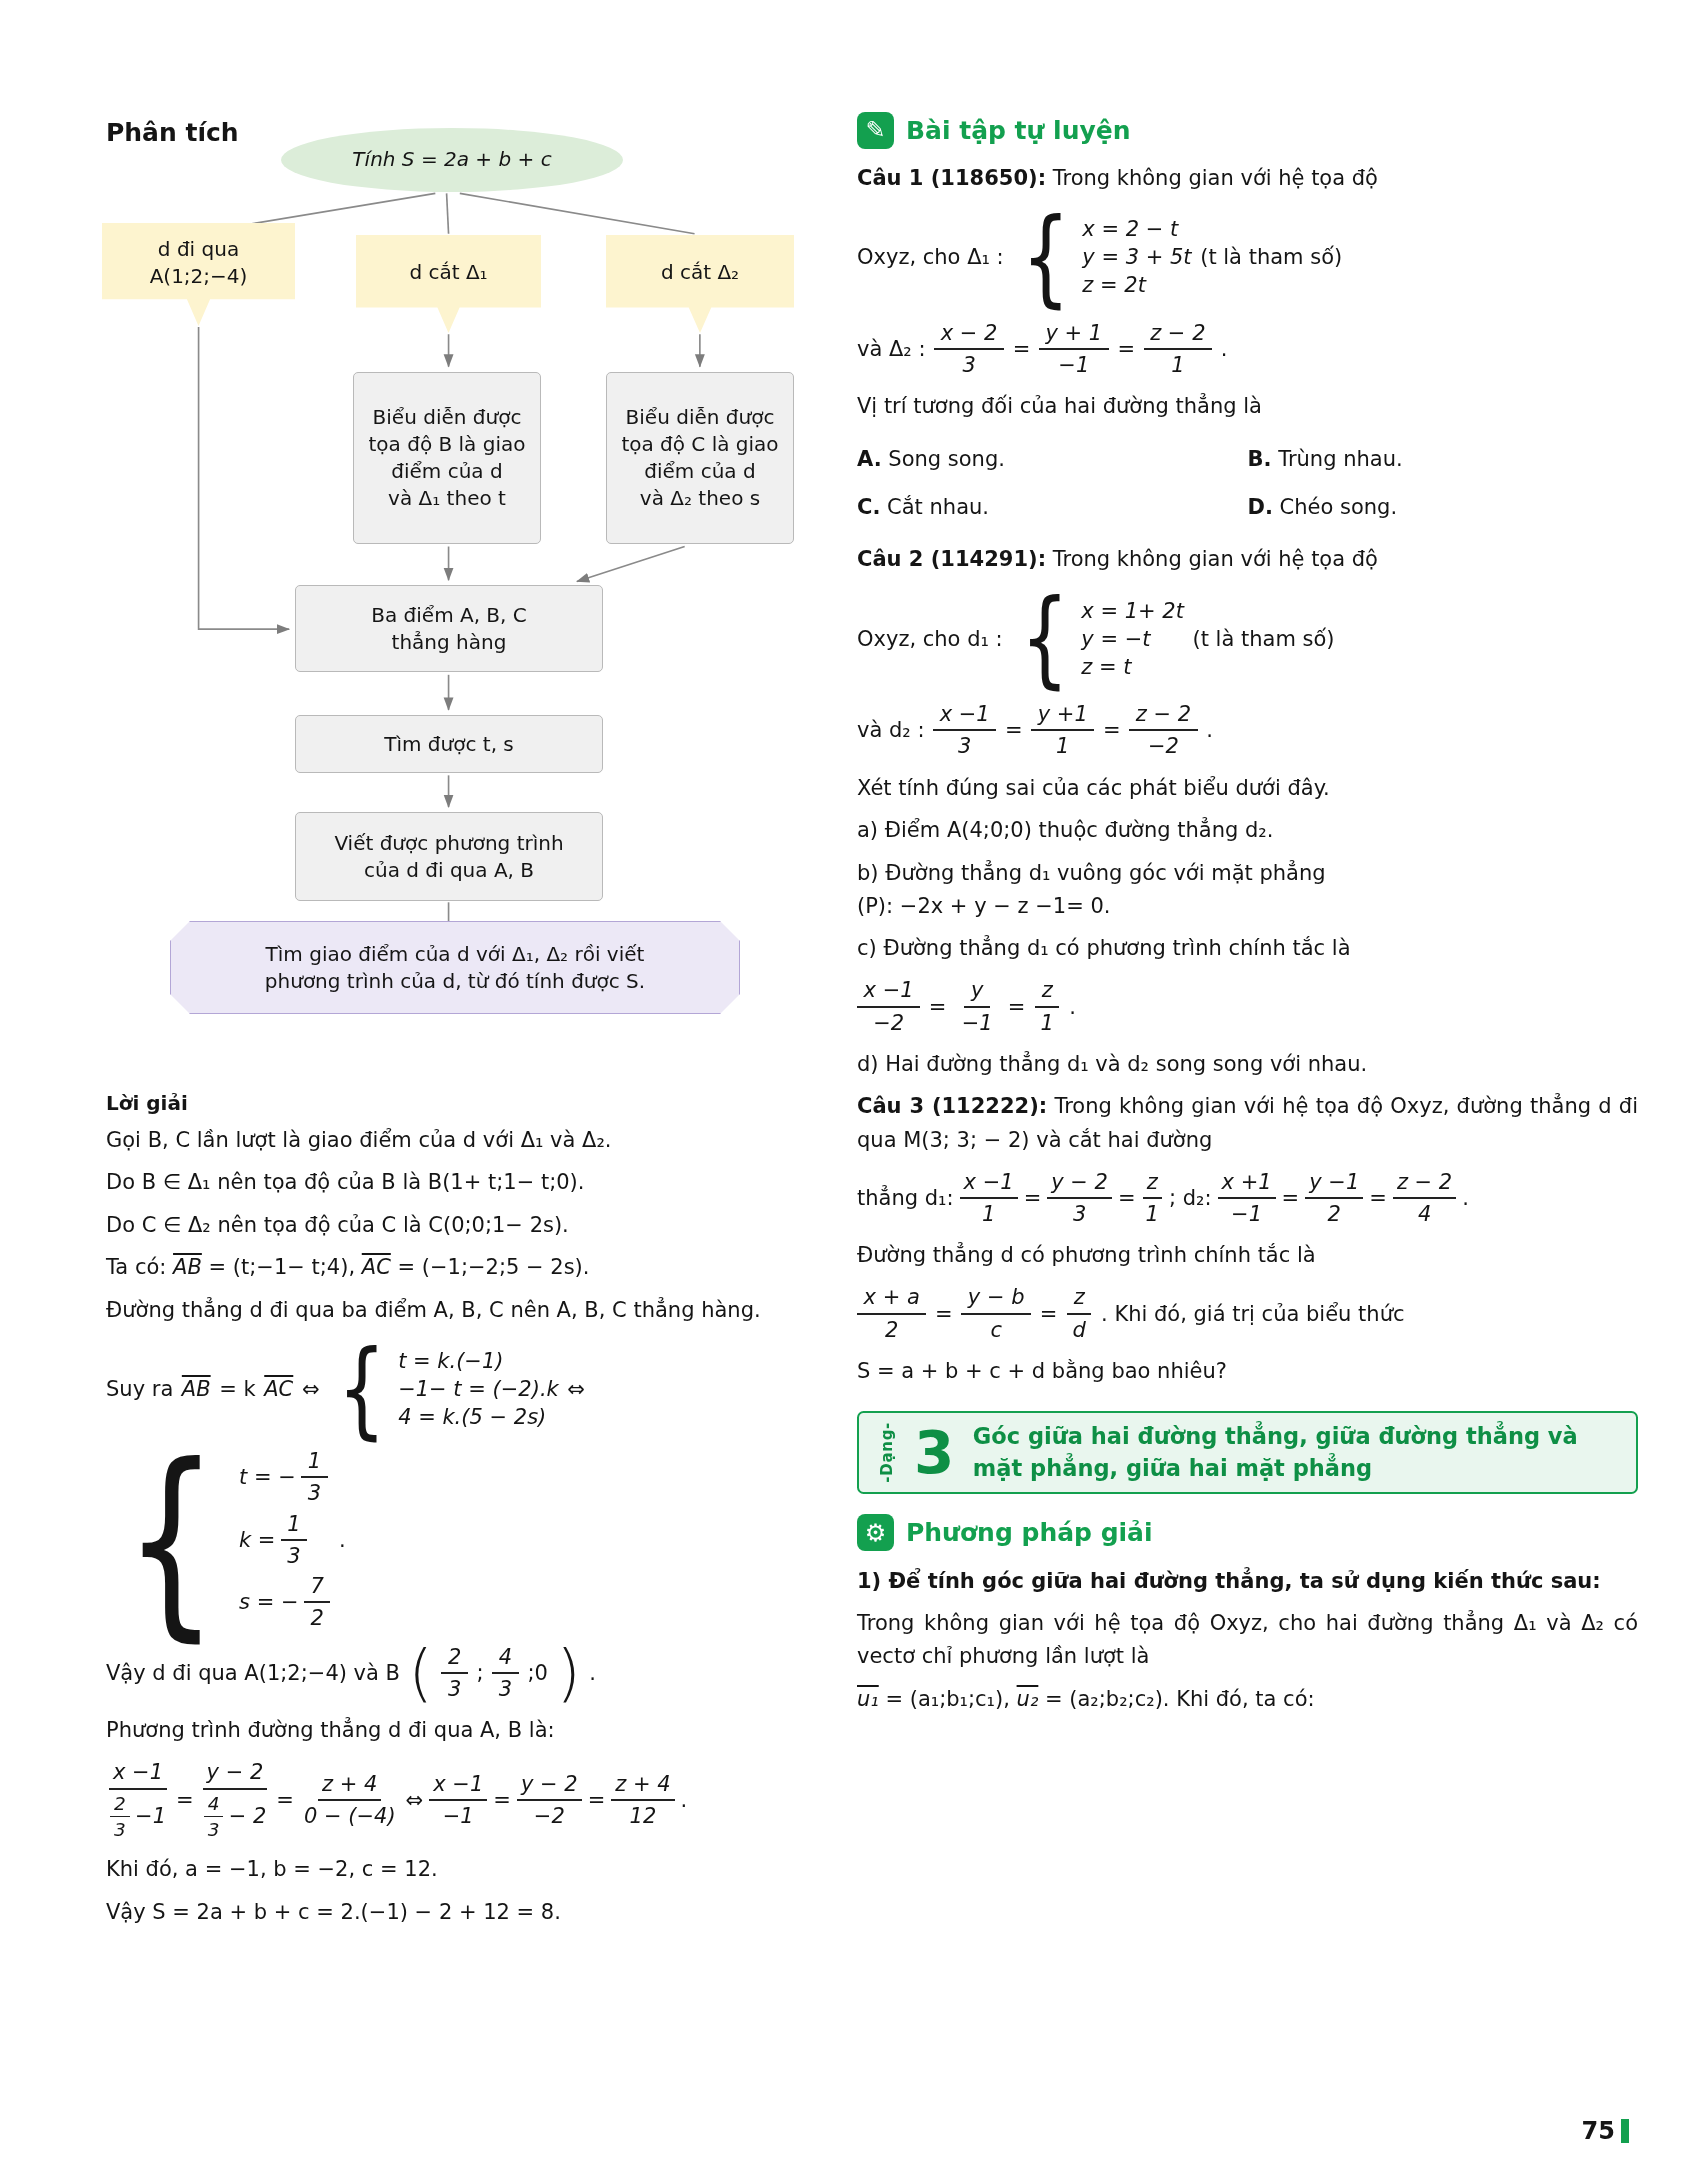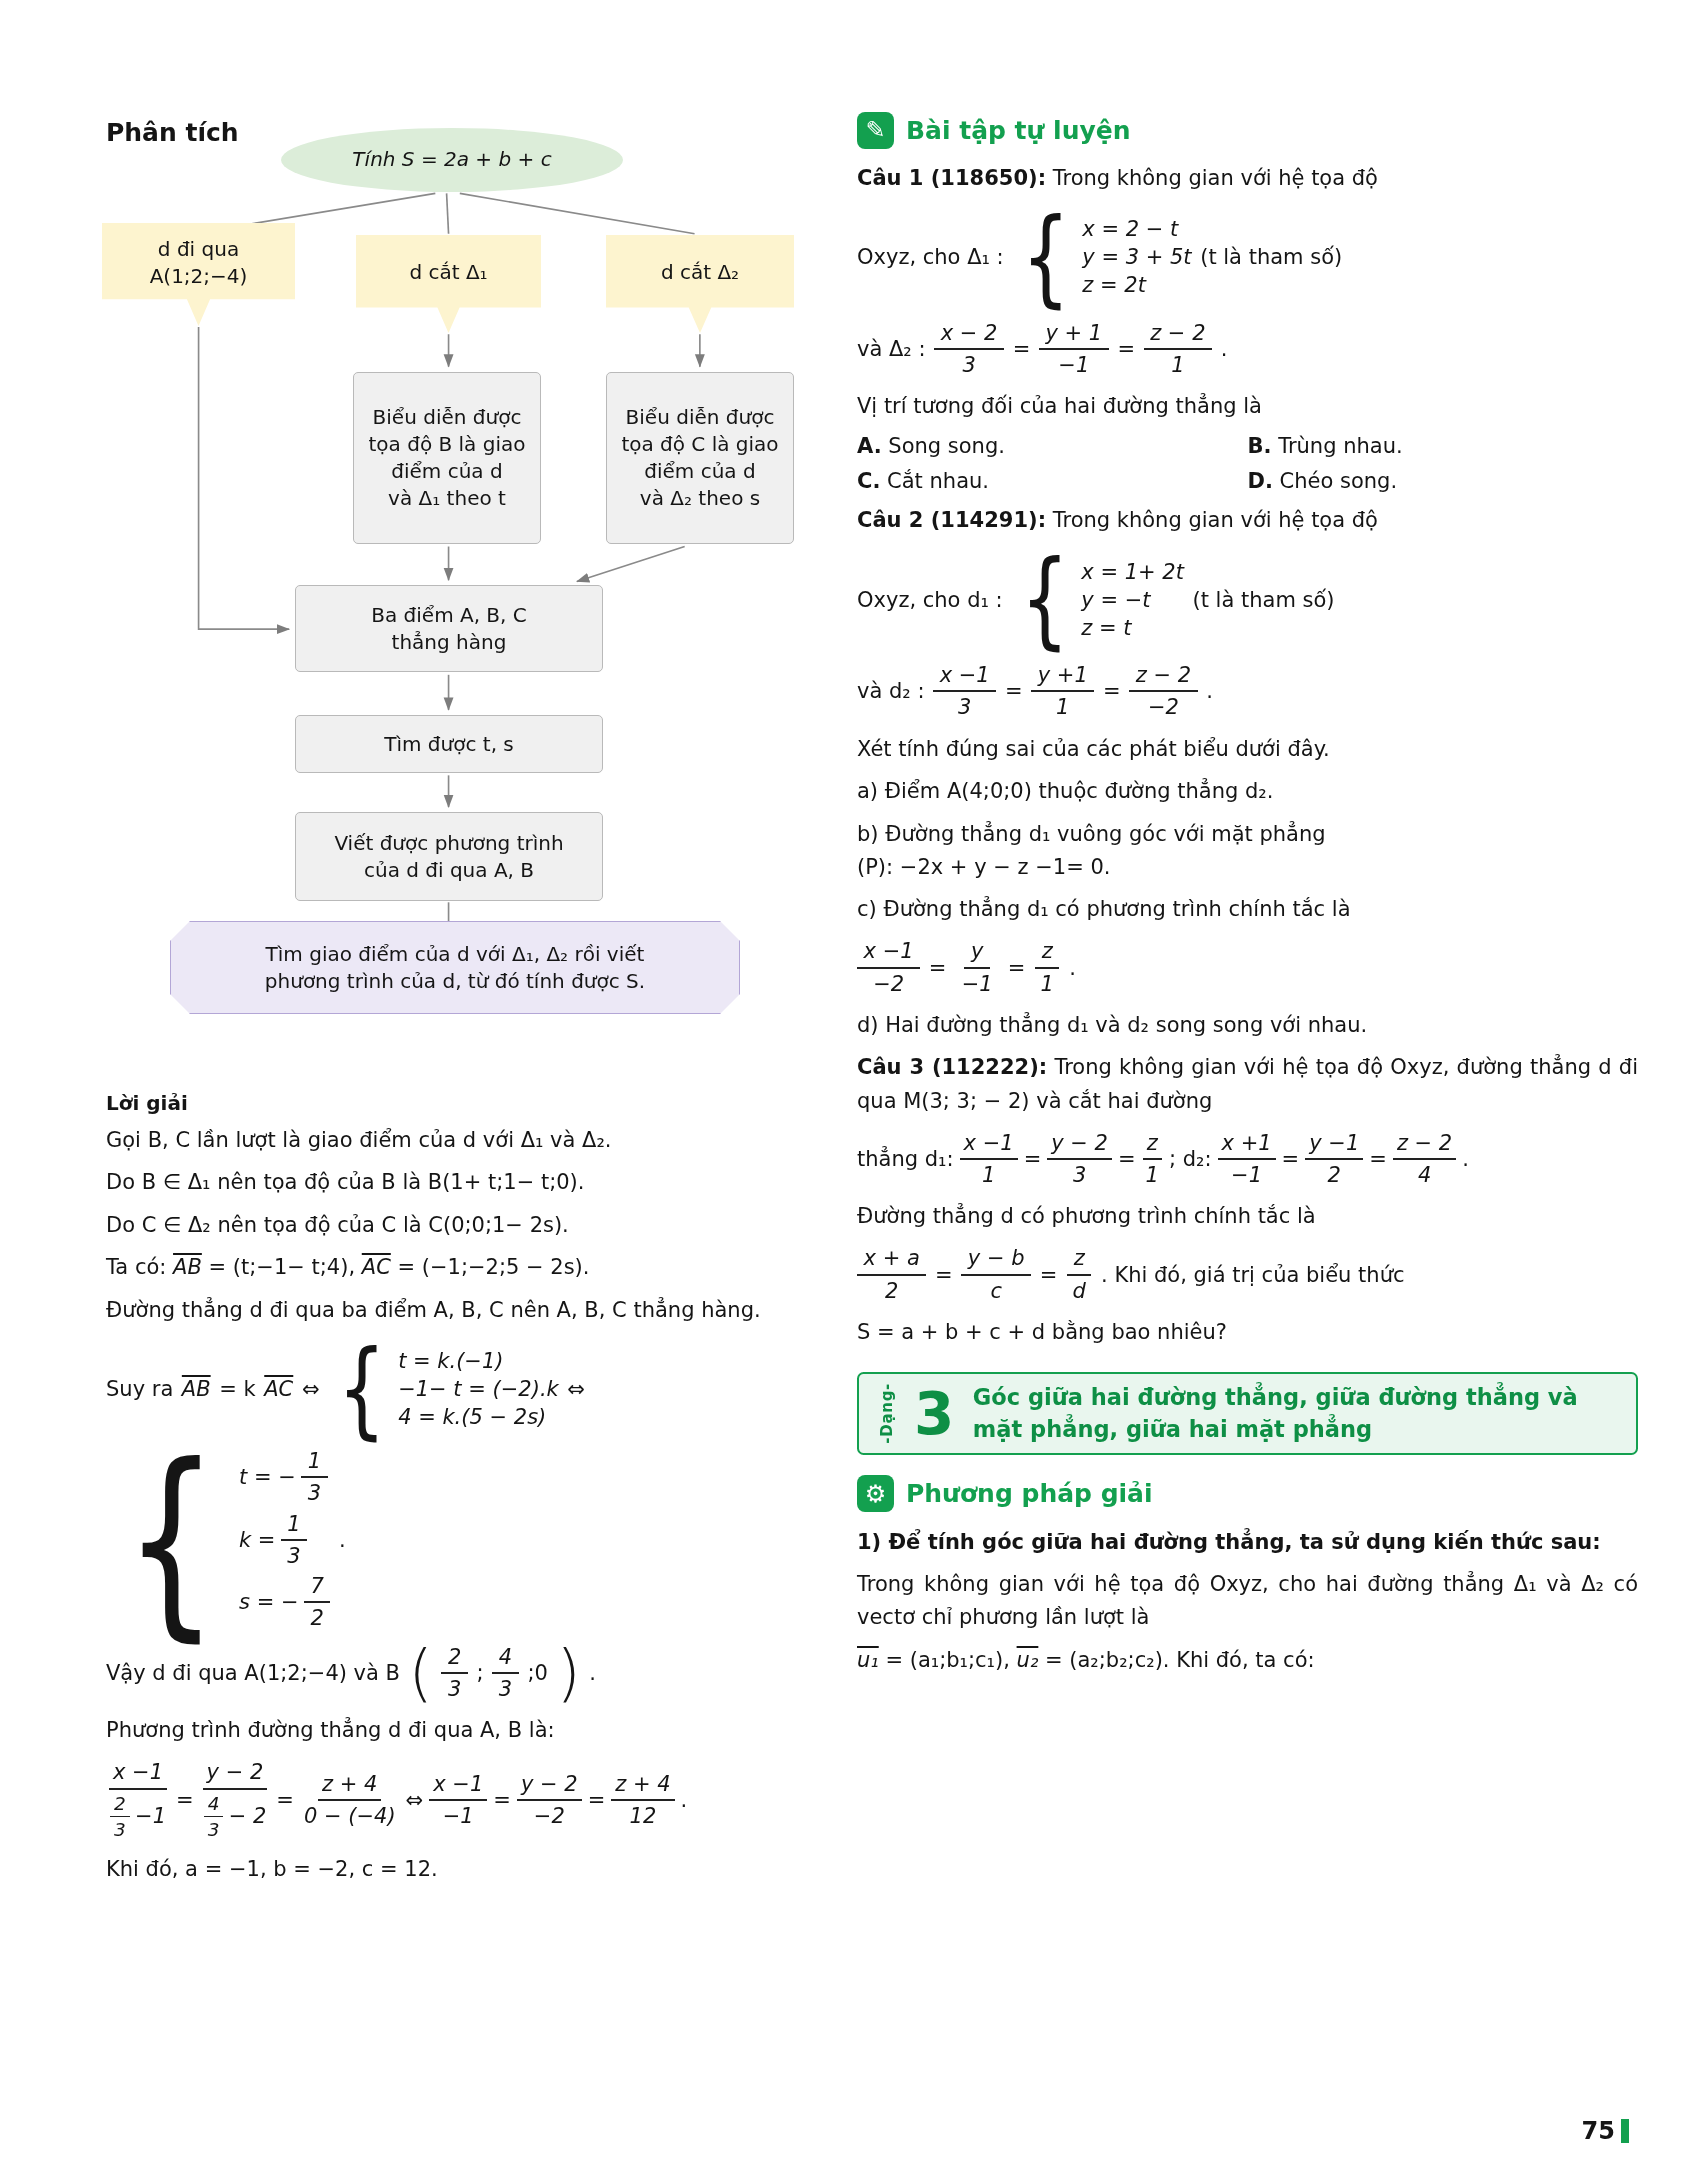--- a/index.html
+++ b/index.html
@@ -52,21 +52,21 @@
   .sys-brace{font-size:106px;font-weight:400;line-height:0.95;transform:scaleX(0.72);}
   .sys-brace.tall{font-size:205px;line-height:0.85;}
   .sys-body{display:inline-flex;flex-direction:column;gap:4px;text-align:left;margin-left:2.6px;}
   .sys-line{display:inline-flex;align-items:center;gap:5.3px;font-style:italic;white-space:nowrap;}
   .bigp{font-size:62px;font-weight:300;line-height:0.85;}
 
   
   .sec-h{display:flex;align-items:center;gap:12px;margin:2.6px 0 13.2px;}
   .icon-sq{width:37px;height:37px;background:#13a04f;border-radius:8px;color:#fff;display:flex;align-items:center;justify-content:center;font-size:24px;flex:none;}
   .sec-h .t{color:#13a04f;font-size:25px;font-weight:bold;}
-  .opts{display:flex;margin:11px 0;}
+  .opts{display:flex;margin:24px 0;}
   .opts .opt{width:50%;}
   .dang{display:flex;align-items:center;gap:18.5px;border:2px solid #13a04f;background:#e9f6ee;border-radius:6.6px;padding:8px 18.5px;margin:22.5px 0 20px;}
   .dang .side{writing-mode:vertical-rl;transform:rotate(180deg);font-size:15px;font-weight:bold;color:#0e8f45;letter-spacing:0.7px;}
   .dang .dnum{font-size:58px;font-weight:bold;color:#0e8f45;line-height:1;}
   .dang .dtitle{color:#0e8f45;font-weight:bold;font-size:22.5px;line-height:1.42;}
   .bold-p{font-weight:bold;}
 
   .pageno{position:absolute;right:58px;bottom:38px;font-size:24px;font-weight:bold;display:flex;align-items:center;gap:6px;}
   .pageno .bar{width:8px;height:24px;background:#13a04f;display:inline-block;}
 </style>
@@ -260,20 +260,21 @@
       </span>
     <span>=</span>
     <span class="frac">
         <span class="num">z + 4</span>
         <span class="den">12</span>
       </span>
     <span>.</span>
   </div>
 
   <p>Khi đó, a = −1, b = −2, c = 12.</p>
+  <p>Vậy S = 2a + b + c = 2.(−1) − 2 + 12 = 8.</p>
 </div>
 
 <div class="col-right">
 
   <div class="sec-h">
     <div class="icon-sq">
       <span>✎</span>
     </div>
     <span class="t">Bài tập tự luyện</span>
   </div>

